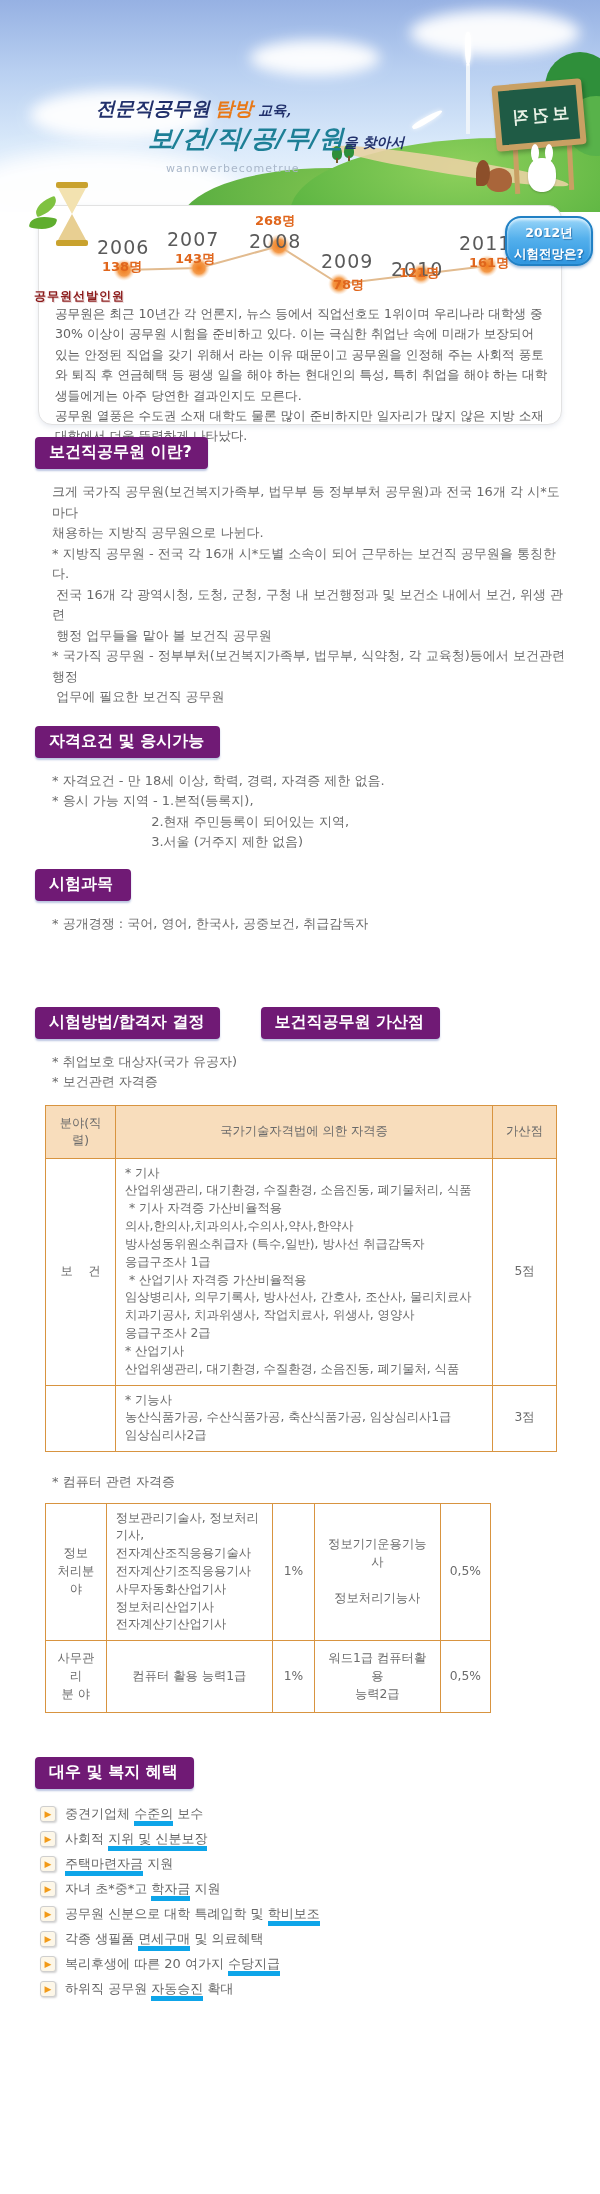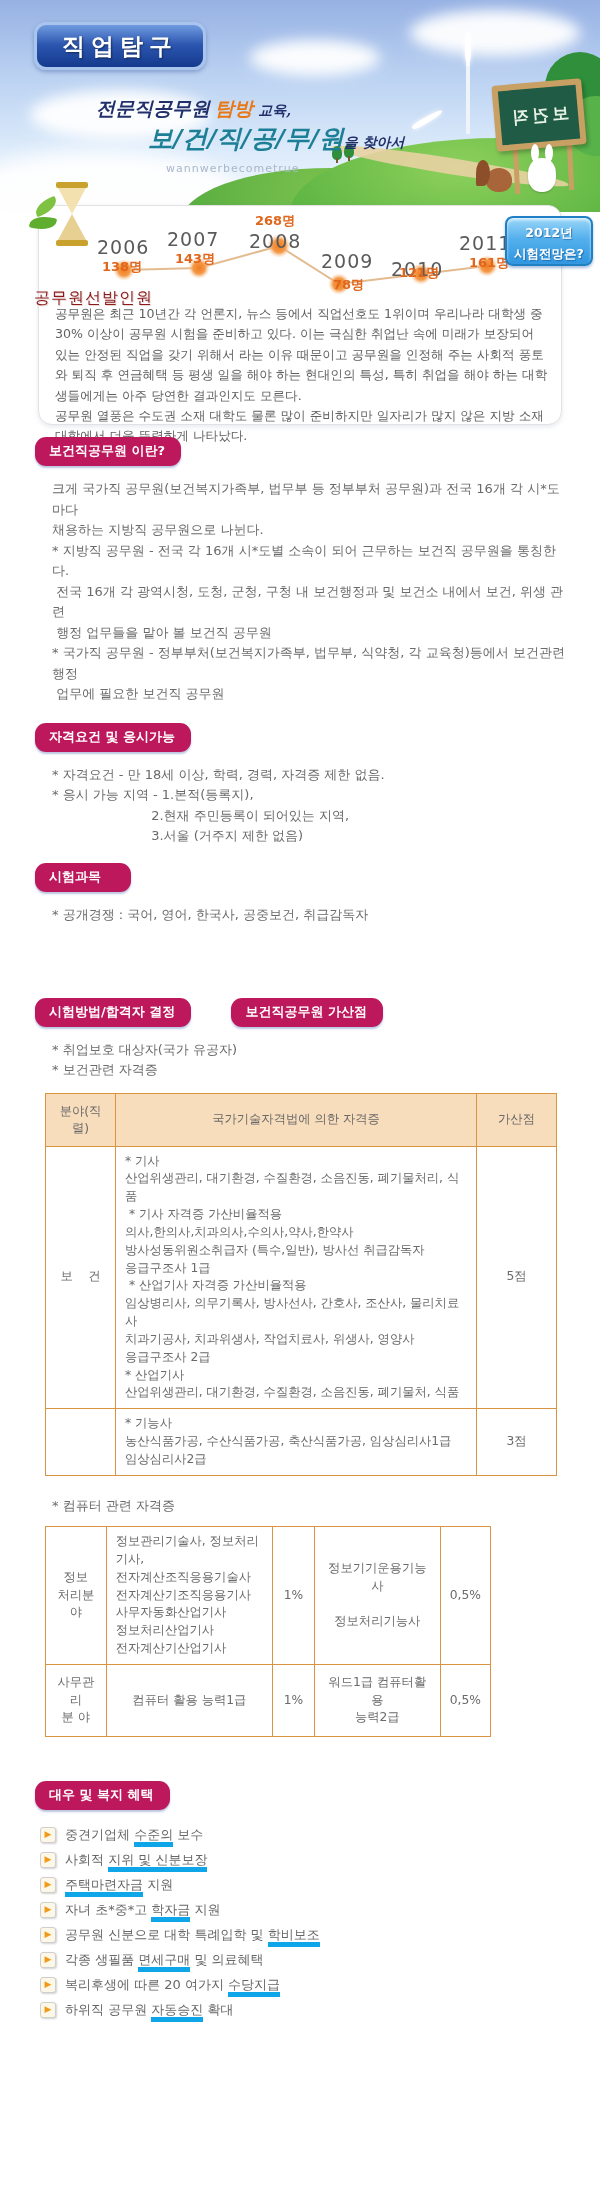--- a/index.html
+++ b/index.html
@@ -60,37 +60,37 @@
   .intro-card { position:absolute; left:38px; top:205px; width:524px; height:220px; background:#fff;
                 border:1px solid #e2e2e2; border-radius:14px; box-shadow:0 2px 5px rgba(120,140,170,.18); }
   .mascot { position:absolute; left:42px; top:178px; width:60px; height:78px; }
   .hg-top,.hg-bot { position:absolute; left:14px; width:32px; height:6px; background:#c9a22e; border-radius:2px; }
   .hg-top { top:4px; } .hg-bot { top:62px; }
   .hg-up { position:absolute; left:16px; top:10px; width:0; height:0;
            border-left:14px solid transparent; border-right:14px solid transparent; border-top:26px solid #f3e2b0; }
   .hg-dn { position:absolute; left:16px; top:36px; width:0; height:0;
            border-left:14px solid transparent; border-right:14px solid transparent; border-bottom:26px solid #e8cf92; }
   .leaf { position:absolute; background:#7fc241; border-radius:80% 10% 80% 10%; }
-  .mascot-label { position:absolute; left:34px; top:288px; width:150px; color:#8b1a1a; font-size:16px;
-                  font-weight:normal; letter-spacing:1px; text-shadow:1px 1px 0 #e9d8d8; }
+  .mascot-label { position:absolute; left:34px; top:288px; width:150px; color:#8b1a1a; font-size:12px;
+                  font-weight:bold; letter-spacing:1px; text-shadow:1px 1px 0 #e9d8d8; }
   .chart-svg { position:absolute; left:60px; top:8px; }
   .yr { position:absolute; color:#5a5a5a; font-size:19px; letter-spacing:1px; }
   .cnt { position:absolute; color:#e0661c; font-size:13px; font-weight:bold; }
   .intro-text { position:absolute; left:16px; top:98px; width:494px; color:#606060; font-size:12.6px;
                 line-height:1.62; white-space:pre-line; }
-  .cta { position:absolute; left:505px; top:216px; width:88px; height:50px; border-radius:8px;
+  .cta { position:absolute; left:505px; top:216px; width:88px; height:50px; border-radius:16px;
          background:linear-gradient(180deg,#9ad6f9 0%,#54b0ec 45%,#2f96e0 100%);
          border:2px solid #2180c4; color:#fff; font-size:12.5px; font-weight:bold; text-align:center;
          line-height:1.7; padding-top:4px; text-shadow:1px 1px 1px rgba(0,60,120,.5); cursor:pointer;
          box-shadow:inset 0 2px 3px rgba(255,255,255,.7), 0 2px 3px rgba(40,100,170,.4); }
 
   
   .content { position:absolute; left:0; top:437px; width:600px; }
   .sec-h { display:inline-block; margin-left:35px; min-width:96px; padding:5px 16px 6px 14px;
-           background:#be185d; border-radius:11px; color:#fff; font-size:13px; font-weight:bold;
+           background:#701a75; border-radius:4px; color:#fff; font-size:16px; font-weight:bold;
            box-shadow:0 2px 2px rgba(60,90,170,.35); }
   .sec-body { margin:13px 30px 0 52px; color:#6a6a6a; font-size:13px; line-height:1.58; white-space:pre-wrap; }
 
   table { border-collapse:collapse; margin-left:45px; }
   th, td { border:1px solid #d89440; color:#6a6a6a; font-size:12.3px; }
   th { background:#f8ddbc; font-weight:normal; padding:9px 6px; }
   td { padding:6px 9px; line-height:1.45; }
   .cell-field { text-align:center; vertical-align:middle; white-space:pre-wrap; }
   .cell-cert  { white-space:pre-wrap; }
   .cell-mid   { text-align:center; vertical-align:middle; white-space:pre-wrap; }
@@ -133,21 +133,20 @@
 
     <div class="board-leg" style="left:514px;top:146px;transform:rotate(-3deg);"></div>
     <div class="board-leg" style="left:568px;top:142px;transform:rotate(-3deg);"></div>
     <div class="board">
       <span class="board-txt">보건직</span>
     </div>
     <div class="squirrel"></div>
     <div class="rabbit"></div>
   </div>
 
-  <div class="badge">직업탐구</div>
 
   <div class="subtitle">
     <span class="sub-main">전문직공무원</span>
     <span class="sub-accent">탐방</span>
     <span class="sub-tail">교육,</span>
   </div>
   <div class="title2">
     <span class="title2-main">보/건/직/공/무/원</span><span class="title2-tail">을 찾아서</span>
   </div>
   <div class="watermark">wannwerbecometrue</div>
@@ -226,21 +225,21 @@
     <div class="sec-h">보건직공무원 가산점</div>
     <div class="sec-body" style="margin-bottom:12px;">* 취업보호 대상자(국가 유공자)
 * 보건관련 자격증</div>
 
     
     <table style="width:512px;">
       <tbody>
           <tr>
         <th style="width:70px;">분야(직렬)</th>
         <th>국가기술자격법에 의한 자격증</th>
-        <th style="width:80px;">가산점</th>
+        <th style="width:64px;">가산점</th>
       </tr>
       <tr>
         <td class="cell-field">보    건</td>
         <td class="cell-cert">* 기사
 산업위생관리, 대기환경, 수질환경, 소음진동, 폐기물처리, 식품
  * 기사 자격증 가산비율적용
 의사,한의사,치과의사,수의사,약사,한약사
 방사성동위원소취급자 (특수,일반), 방사선 취급감독자
 응급구조사 1급
  * 산업기사 자격증 가산비율적용

